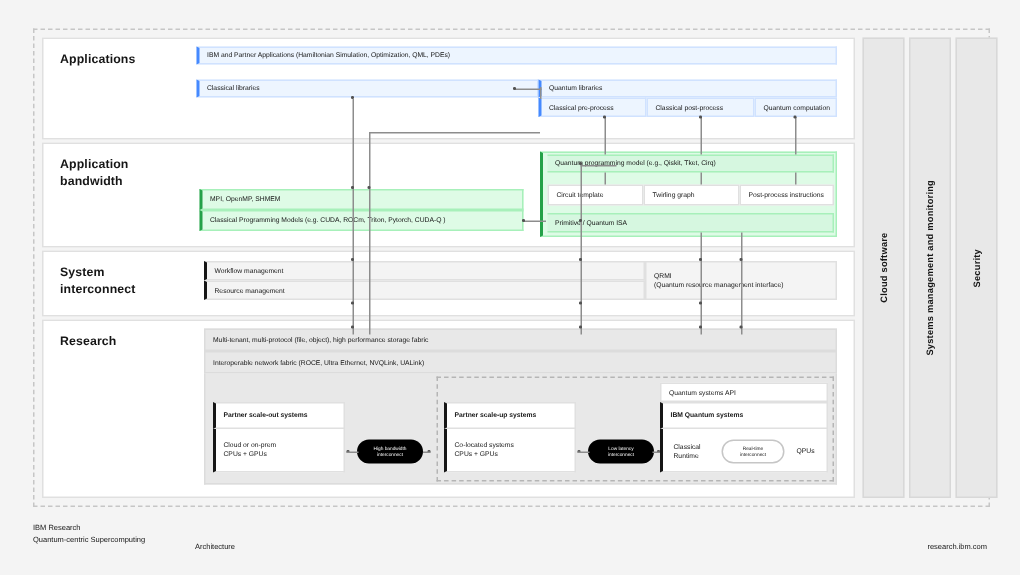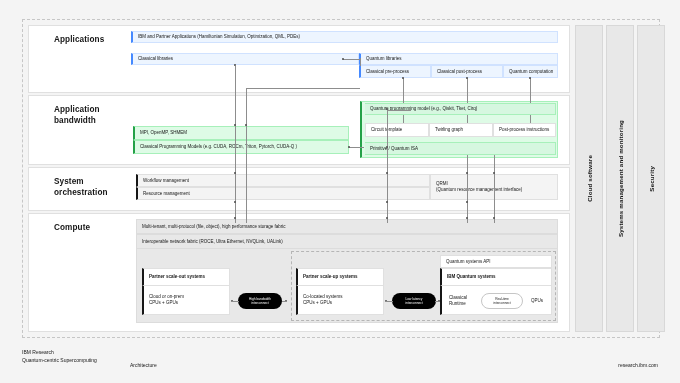--- a/index.html
+++ b/index.html
@@ -18,21 +18,21 @@
     border:1px dashed #c6c6c6;background:transparent;
   }
 
   
   .layer{
     position:absolute;background:#ffffff;border:1px solid #e0e0e0;
   }
   .layer-title{
     position:absolute;left:11px;top:8px;
     font-size:8.2px;font-weight:700;line-height:11px;
-    color:#161616;white-space:pre-line;letter-spacing:.1px;margin-left:14px;
+    color:#161616;white-space:pre-line;letter-spacing:.1px;
   }
 
   
   .box{position:absolute;box-sizing:border-box;font-size:4.5px;line-height:1.25;
        display:flex;align-items:center;}
   .box span{display:block;padding-left:5px;padding-right:3px;}
 
   .blue{background:#edf5ff;border:1px solid #d0e2ff;color:#161616;}
   .blue-lead{border-left:2.2px solid #4589ff;}
   .green{background:#defbe6;border:1px solid #a7f0ba;color:#161616;}
@@ -144,36 +144,36 @@
   <div class="box white" style="left:493px;top:123px;width:63px;height:14px;">
     <span>Post-process instructions</span>
   </div>
 
   <div class="box green" style="left:365px;top:142px;width:191px;height:13px;border-left:none;background:#d6f7e0;">
     <span>Primitive / Quantum ISA</span>
   </div>
 
   <div class="layer" style="left:28px;top:167px;width:540px;height:42px;">
     <div class="layer-title">System
-orchestration</div>
+interconnect</div>
   </div>
 
   <div class="box gray gray-lead" style="left:136px;top:174px;width:294px;height:13px;">
     <span>Workflow management</span>
   </div>
   <div class="box gray gray-lead" style="left:136px;top:187px;width:294px;height:13px;">
     <span>Resource management</span>
   </div>
   <div class="box gray two-line" style="left:430px;top:174px;width:128px;height:26px;">
     <span>QRMI
 (Quantum resource management interface)</span>
   </div>
 
   <div class="layer" style="left:28px;top:213px;width:540px;height:117px;">
-    <div class="layer-title">Compute</div>
+    <div class="layer-title">Research</div>
   </div>
 
   <div class="box shade gray-lead" style="left:136px;top:219px;width:422px;height:15px;">
     <span>Multi-tenant, multi-protocol (file, object), high performance storage fabric</span>
   </div>
   <div class="box shade gray-lead" style="left:136px;top:234px;width:422px;height:15px;">
     <span>Interoperable network fabric (ROCE, Ultra Ethernet, NVQLink, UALink)</span>
   </div>
 
   <div class="box shade" style="left:136px;top:249px;width:422px;height:74px;border-top:none;"></div>

